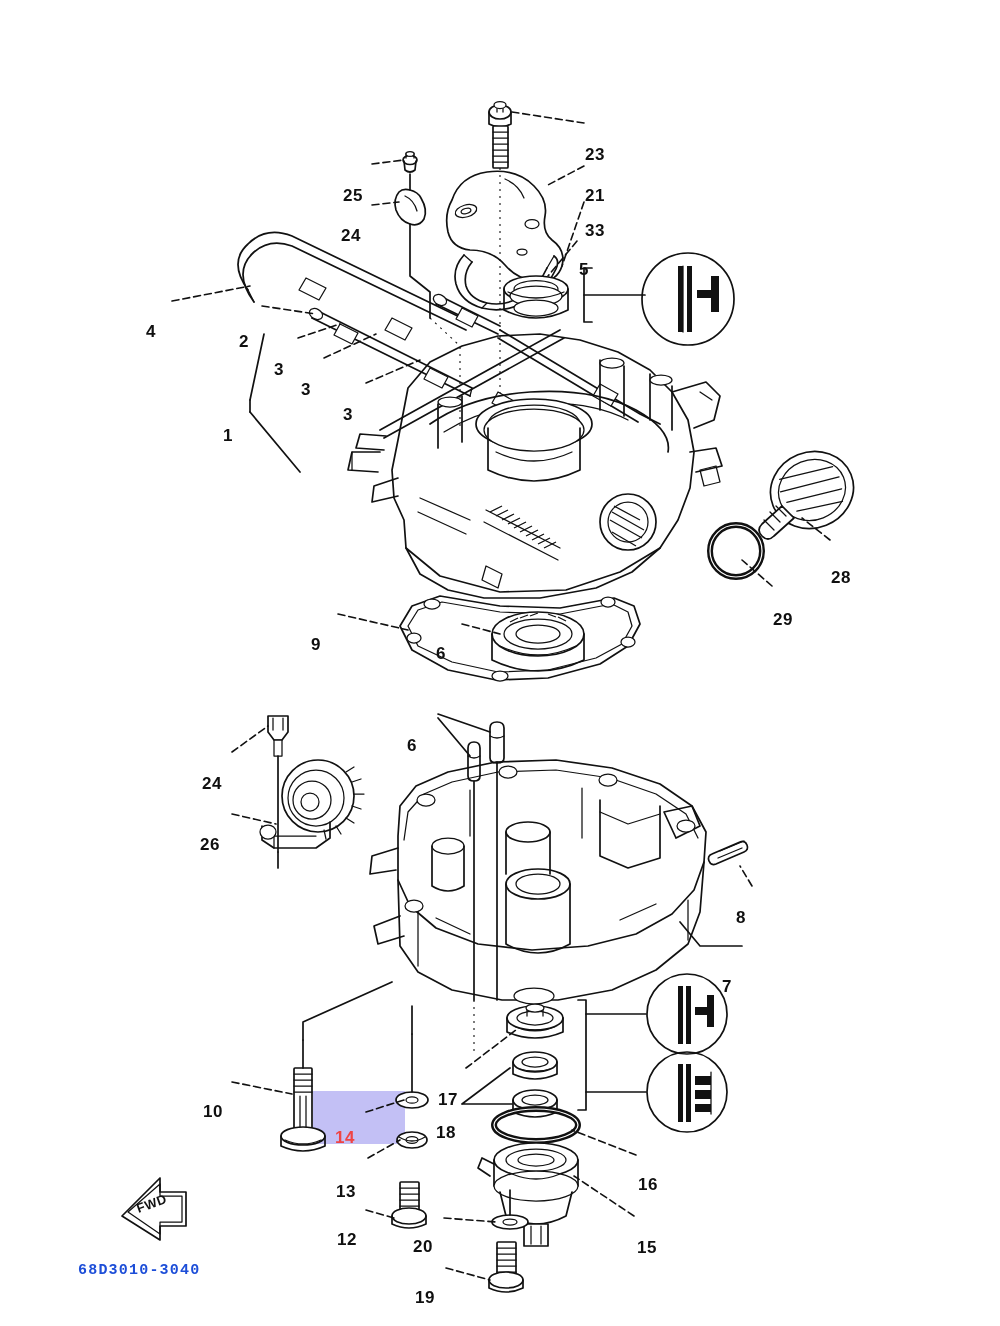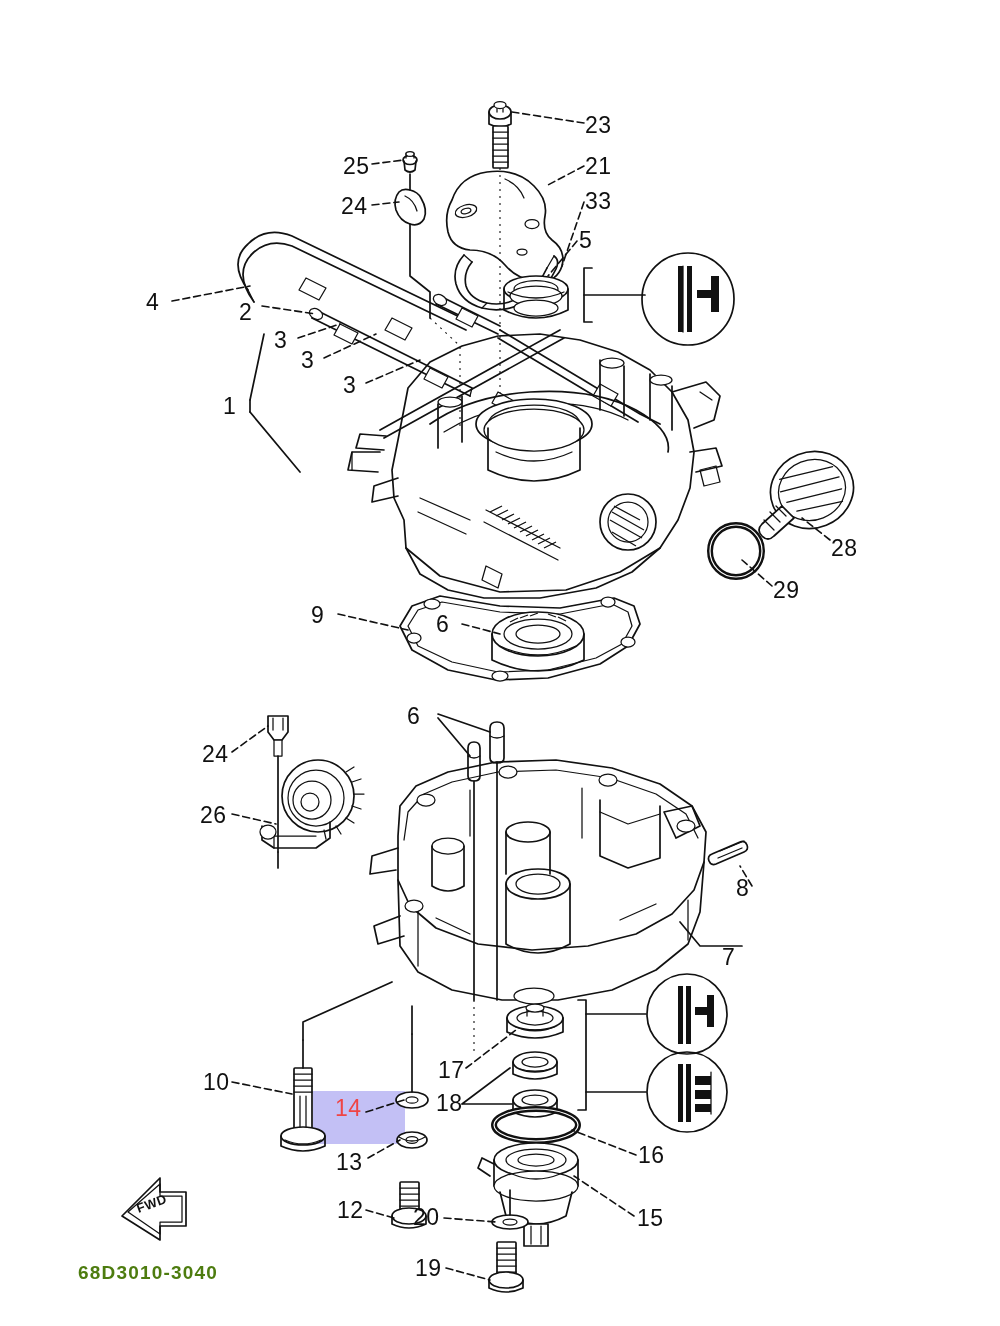--- a/index.html
+++ b/index.html
@@ -8,36 +8,37 @@
   #page{
     position:relative;
     width:1000px;height:1326px;
     background:#ffffff;
     overflow:hidden;
   }
   #art{position:absolute;left:0;top:0;width:1000px;height:1326px;}
   .callout{
     position:absolute;
     font-family:"Liberation Sans",sans-serif;
-    font-weight:normal;
-    font-size:23px;
+    font-weight:bold;
+    font-size:17px;
     color:#101010;
     letter-spacing:.5px;
     white-space:nowrap;
     line-height:1;
+    margin-top:32px;
   }
   .callout.hl{color:#ef4444;}
   #partno{
     position:absolute;
     left:78px;top:1262px;
-    font-family:Liberation Sans, sans-serif;
+    font-family:Liberation Mono, monospace;
     font-weight:bold;
-    font-size:19px;
+    font-size:15px;
     letter-spacing:1.2px;
-    color:#4d7c0f;
+    color:#1d4ed8;
     white-space:nowrap;
   }
   #fwd-label{
     position:absolute;
     left:136px;top:1196px;
     font-family:"Liberation Sans",sans-serif;
     font-weight:bold;
     font-size:13px;
     color:#111;
     transform:rotate(-20deg);

